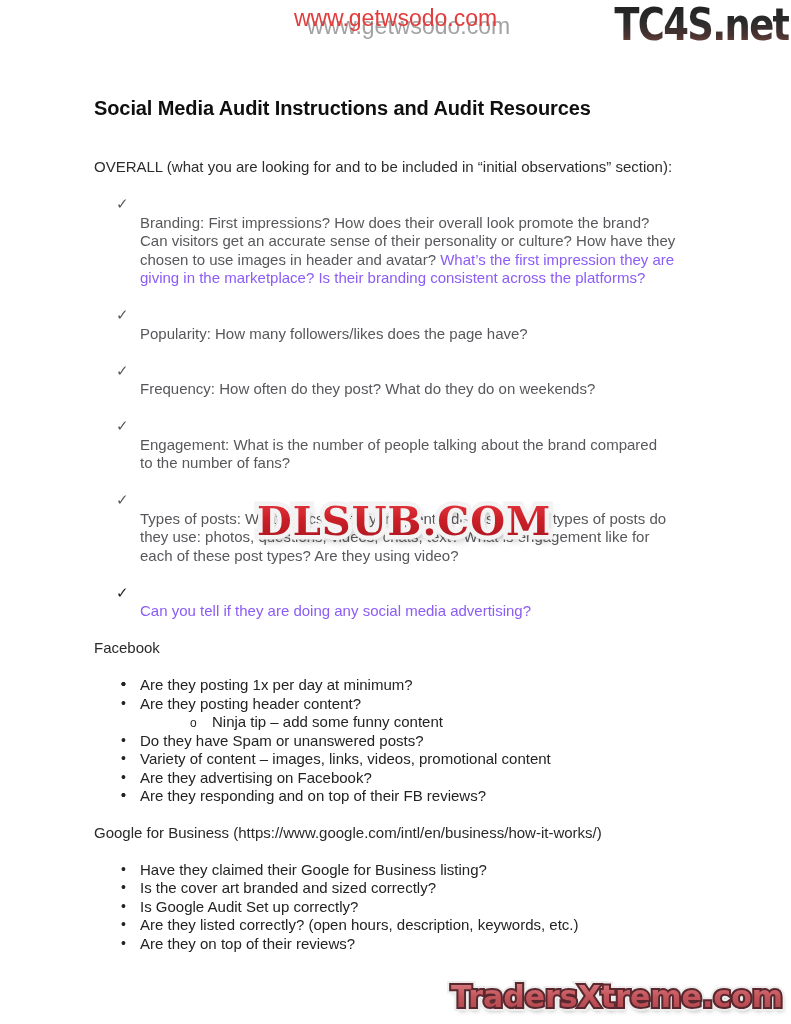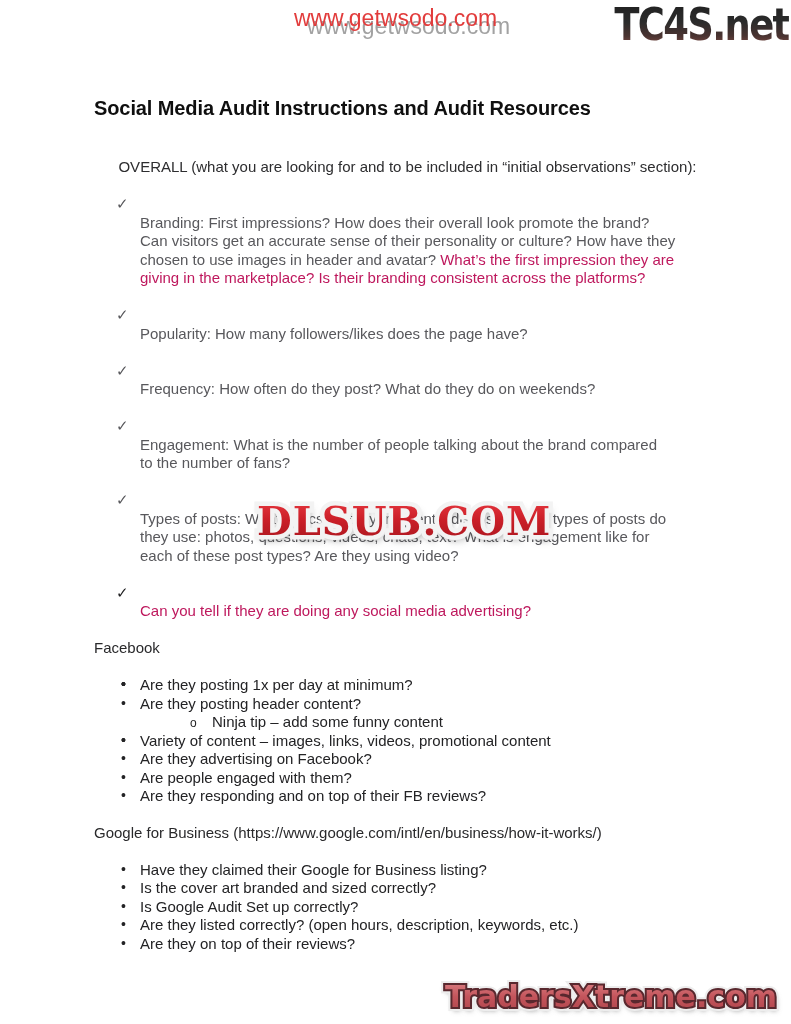--- a/index.html
+++ b/index.html
@@ -32,31 +32,31 @@
   
   .content{
     position:absolute;left:0;top:0;right:0;
     padding:0 70px 0 94px;
     font-size:15px;line-height:18.5px;color:#232325;
   }
   .title{
     margin:97px 0 0;font-size:20px;line-height:22px;
     font-weight:bold;color:#0f0f0f;letter-spacing:-0.1px;
   }
-  .overall{margin:39px 0 0;color:#2d2d2f;text-align:center;}
+  .overall{margin:39px 0 0;color:#2d2d2f;}
 
   ul{list-style:none;margin:0;padding:0;}
   .checklist{margin-top:18.5px;}
   .check{
     position:relative;padding-left:46px;margin-bottom:18.5px;
     white-space:pre-line;color:#58585c;
   }
   .check.dark{color:#1d1d1f;}
   .check .marker{position:absolute;left:22px;top:0;white-space:normal;}
-  .seg-black{color:#be185d;}
+  .seg-black{color:#8b5cf6;}
 
   .section-head{margin:16px 0 0;color:#29292b;}
   .section-head.g{margin-top:18px;}
 
   .bullets{margin-top:18.5px;color:#232325;}
   .bullets li{position:relative;padding-left:46px;}
   .bullets li .marker{position:absolute;left:27px;top:-1px;font-size:14px;}
   .bullets li.sub{padding-left:118px;}
   .bullets li.sub .marker{left:96px;top:1px;font-size:12px;}
 
@@ -72,21 +72,21 @@
     text-shadow:3px 5px 7px rgba(70,70,70,.55),-2px 3px 5px rgba(70,70,70,.35),0 1px 2px rgba(70,70,70,.4);
   }
   .dl-fill{
     position:relative;
     background:linear-gradient(180deg,#ea3a42 0%,#cb1f28 48%,#a8161e 100%);
     -webkit-background-clip:text;background-clip:text;color:transparent;
   }
 
   
   .wm-traders{
-    position:absolute;top:979px;right:14px;
+    position:absolute;top:979px;right:8px;
     font-family:"DejaVu Sans",sans-serif;font-weight:bold;
     font-size:30px;line-height:36px;white-space:nowrap;text-align:center;
   }
   .tr-outer{
     position:absolute;left:0;top:0;
     -webkit-text-stroke:8px #ededed;color:#ededed;
     text-shadow:2px 4px 5px rgba(100,100,100,.55),-1px 2px 4px rgba(100,100,100,.35);
   }
   .tr-stroke{position:absolute;left:0;top:0;-webkit-text-stroke:4px #59282e;color:#59282e;}
   .tr-fill{
@@ -139,24 +139,24 @@
       </li>
     </ul>
 
     <p class="section-head">Facebook</p>
     <ul class="bullets">
       <li><span class="marker">•</span></li>
       <li><span class="marker">•</span></li>
       <li><span class="marker">•</span><span>Are they posting 1x per day at minimum?</span></li>
       <li><span class="marker">•</span><span>Are they posting header content?</span></li>
       <li class="sub"><span class="marker">o</span><span>Ninja tip – add some funny content</span></li>
-      <li><span class="marker">•</span></li>
+      <li><span class="marker">•</span><span>Do they have Spam or unanswered posts?</span></li>
       <li><span class="marker">•</span><span>Variety of content – images, links, videos, promotional content</span></li>
       <li><span class="marker">•</span><span>Are they advertising on Facebook?</span></li>
-      <li><span class="marker">•</span><span>Are people engaged with them?</span></li>
+      <li><span class="marker">•</span></li>
       <li><span class="marker">•</span><span>Are they responding and on top of their FB reviews?</span></li>
     </ul>
 
     <p class="section-head g">Google for Business (https://www.google.com/intl/en/business/how-it-works/)</p>
     <ul class="bullets">
       <li><span class="marker">•</span><span>Have they claimed their Google for Business listing?</span></li>
       <li><span class="marker">•</span><span>Is the cover art branded and sized correctly?</span></li>
       <li><span class="marker">•</span><span>Is Google Audit Set up correctly?</span></li>
       <li><span class="marker">•</span><span>Are they listed correctly? (open hours, description, keywords, etc.)</span></li>
       <li><span class="marker">•</span><span>Are they on top of their reviews?</span></li>

